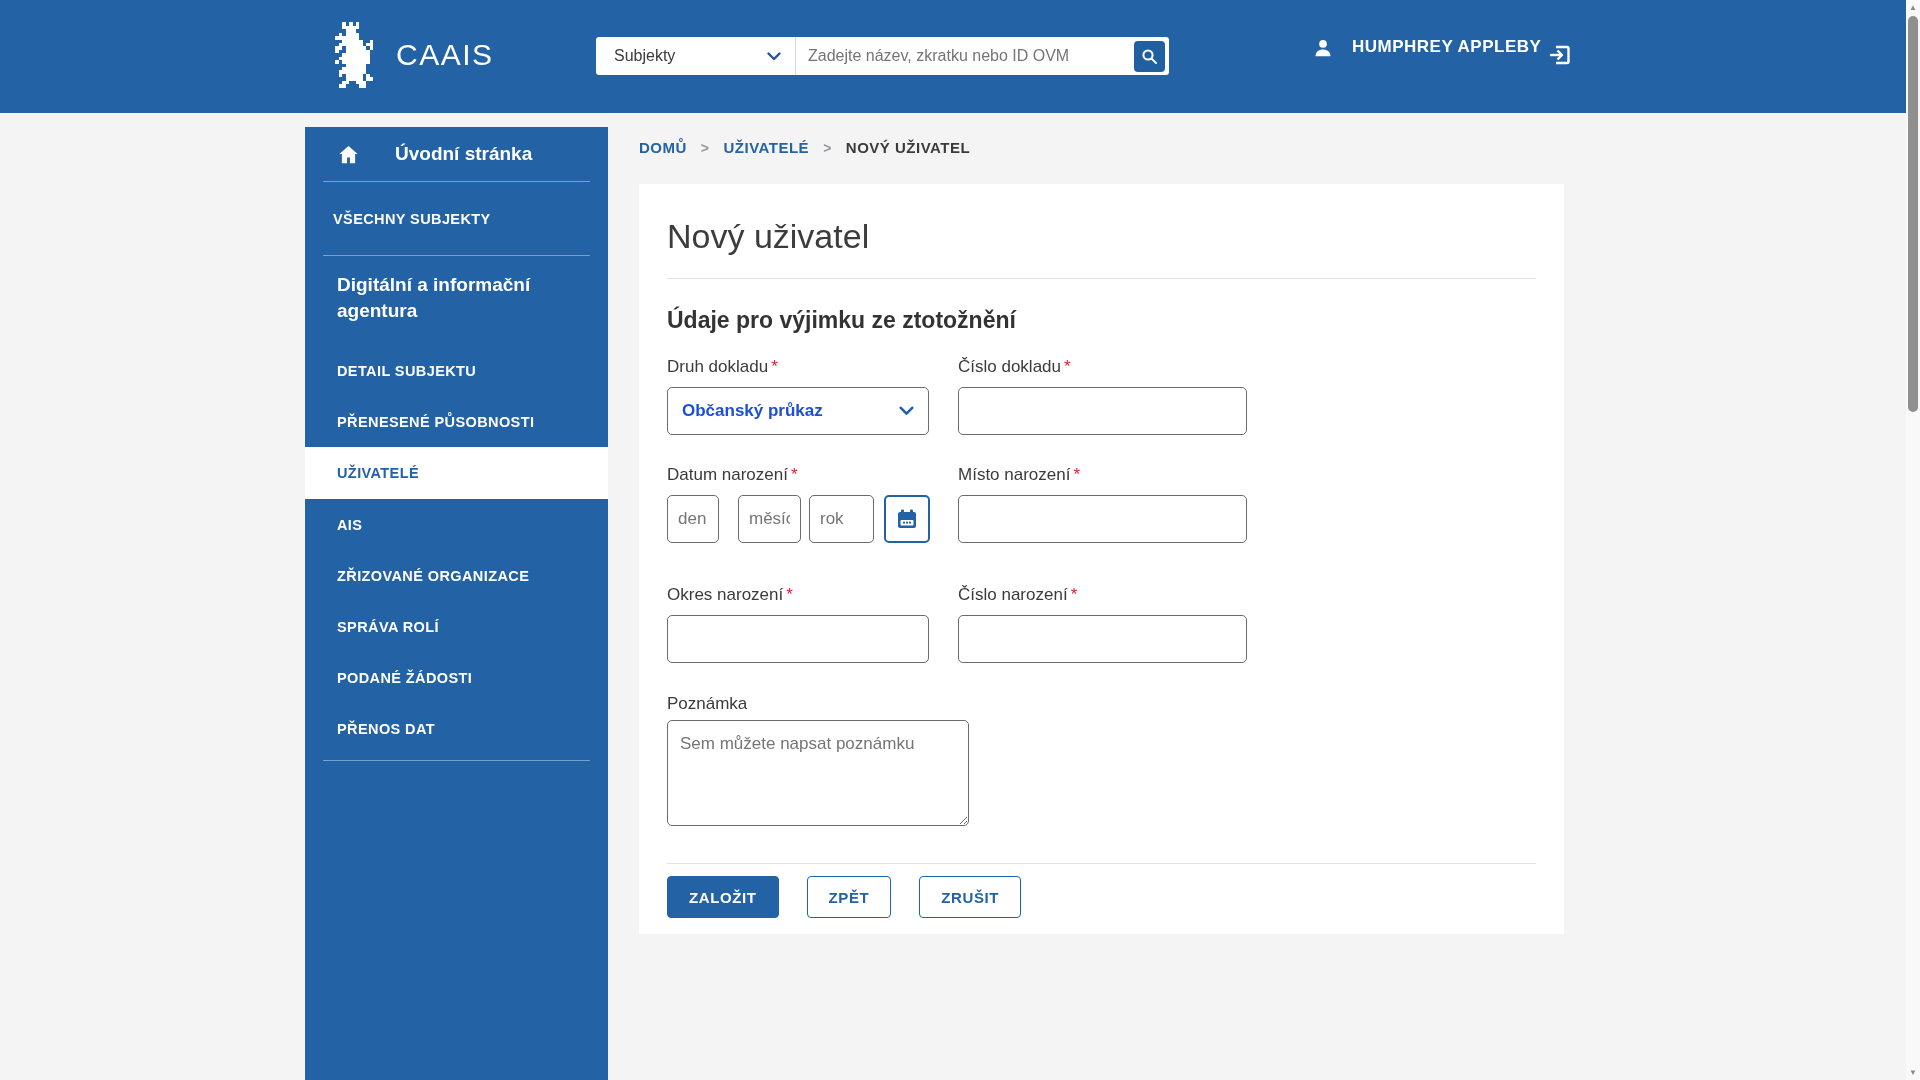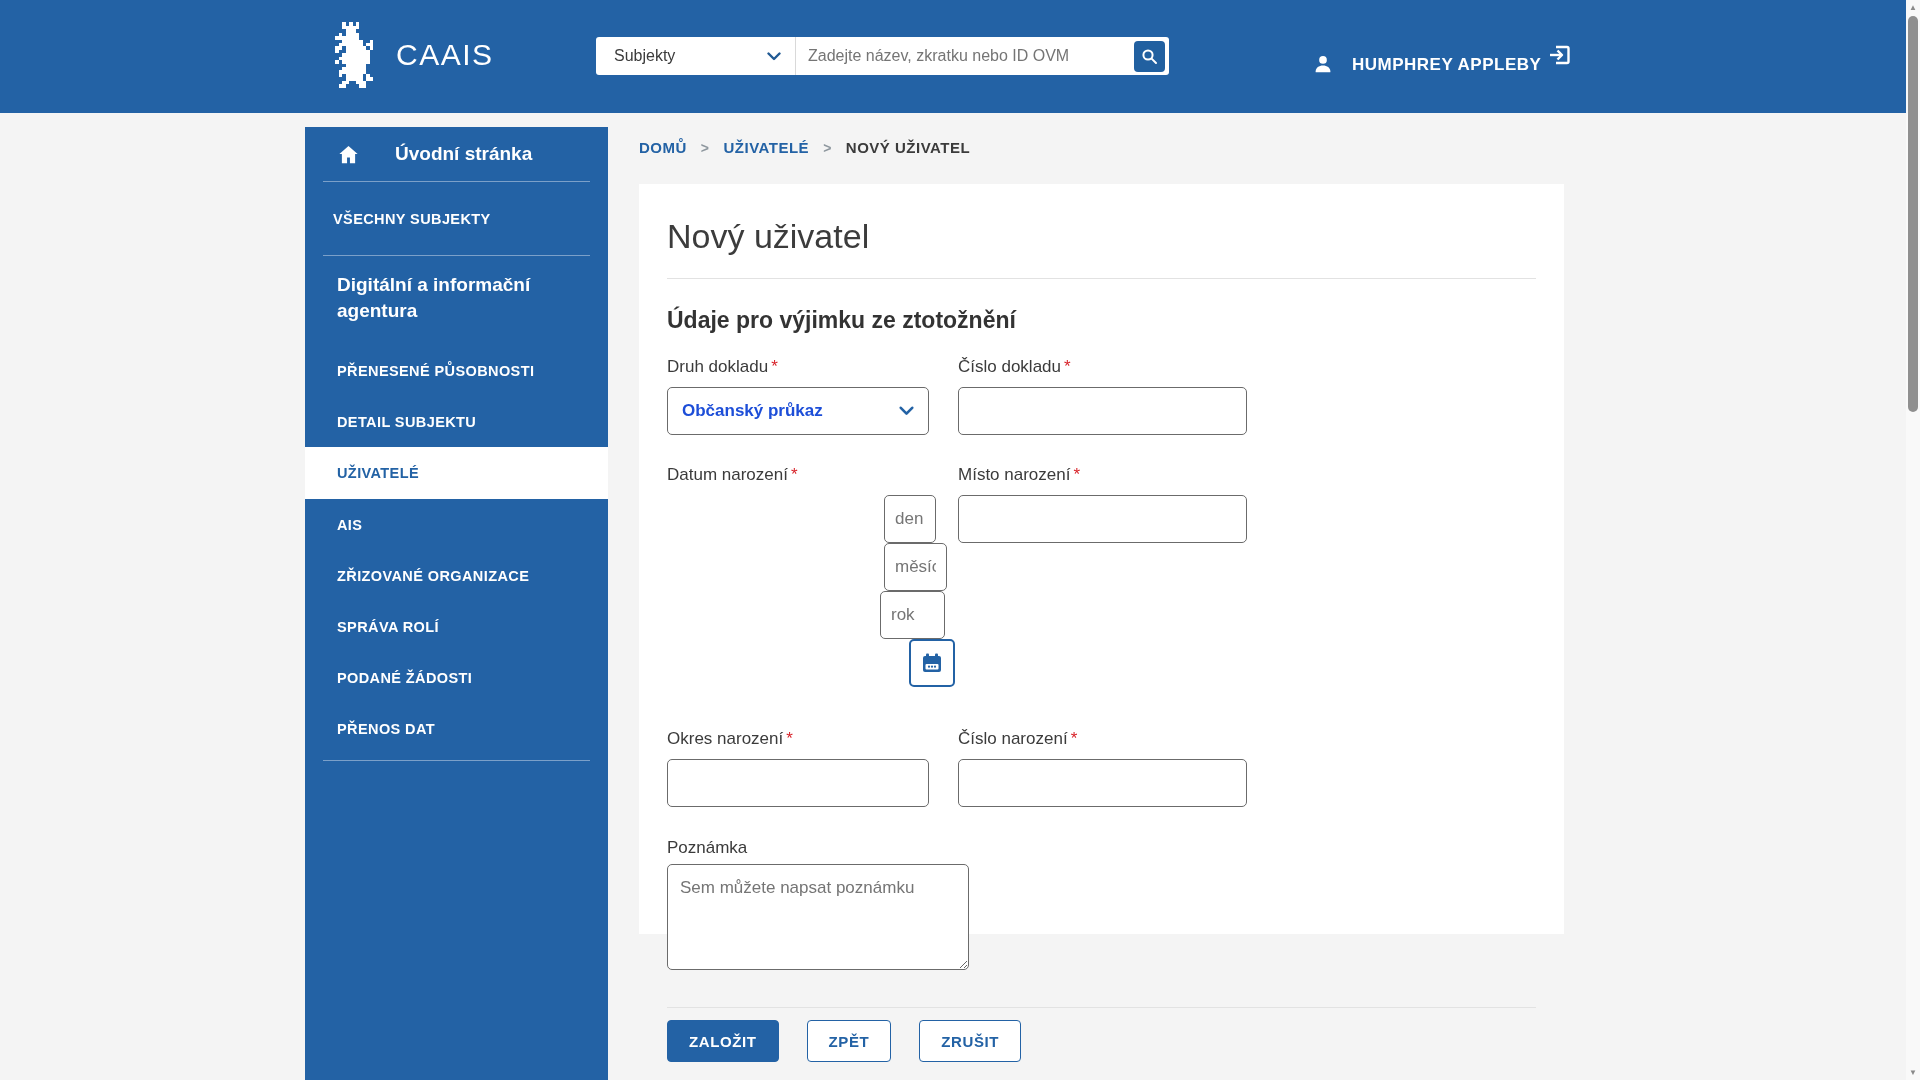--- a/index.html
+++ b/index.html
@@ -31,21 +31,21 @@
   .search-input {
     flex:1; height:100%; border:none; outline:none; font-family:inherit;
     font-size:16px; padding:0 12px; color:#3b3b3b; background:transparent;
   }
   .search-input::placeholder { color:#9a9a9a; }
   .search-btn {
     width:31px; height:31px; margin-right:4px; flex:0 0 auto;
     background:#2160a0; border:none; border-radius:4px; cursor:pointer;
     display:flex; align-items:center; justify-content:center;
   }
-  .user-box { position:absolute; left:1312px; top:37px; height:38px; display:flex; align-items:flex-end; gap:18px; }
+  .user-box { position:absolute; left:1312px; top:37px; height:38px; display:flex; align-items:flex-start; gap:18px; }
   .user-name { color:#fff; font-size:17px; font-weight:700; letter-spacing:.5px; }
   .logout-btn { position:absolute; left:1545px; top:41px; width:30px; height:30px; background:none; border:none; cursor:pointer; }
 
   
   .sidebar {
     position:absolute; left:305px; top:127px; width:303px; height:953px;
     background:#2362a5; color:#fff;
   }
   .side-home { height:54px; display:flex; align-items:center; gap:17px; padding-left:32px; cursor:pointer; }
   .side-home-label { font-size:19px; font-weight:700;margin-left:18px; }
@@ -90,21 +90,21 @@
     width:100%; height:48px; border:1px solid #6b6b6b; border-radius:5px;
     font-family:inherit; font-size:17px; color:#3b3b3b; padding:0 12px; outline:none; background:#fff;
   }
   .select-box {
     width:262px; height:48px; border:1px solid #6b6b6b; border-radius:5px;
     display:flex; align-items:center; justify-content:space-between;
     padding:0 14px; cursor:pointer; background:#fff;
   }
   .select-value { font-size:17px; font-weight:600; color:#1d4ed8;text-align:center; }
 
-  .date-row { display:flex; align-items:flex-end; width:288px;flex-direction:column; }
+  .date-row { display:flex; align-items:flex-end; width:288px; }
   .date-input {
     height:48px; border:1px solid #6b6b6b; border-radius:5px; outline:none;
     font-family:inherit; font-size:17px; color:#3b3b3b; padding:0 10px; background:#fff;
   }
   .date-input::placeholder, .search-input::placeholder, .note-area::placeholder { color:#757575; }
   .d-day { width:52px; margin-right:19px; }
   .d-month { width:63px; margin-right:8px; }
   .d-year { width:65px; margin-right:10px; }
   .cal-btn {
     width:46px; height:48px; background:#fff; border:2px solid #2362a5; border-radius:5px;
@@ -311,24 +311,24 @@
   </div>
   <hr class="side-div">
   <div class="side-all">
     <span>VŠECHNY SUBJEKTY</span>
   </div>
   <hr class="side-div">
   <div class="side-section">Digitální a informační agentura</div>
 
   <div class="side-menu">
     <div class="side-item">
+        <span>DETAIL SUBJEKTU</span>
+      </div>
+    <div class="side-item">
         <span>PŘENESENÉ PŮSOBNOSTI</span>
-      </div>
-    <div class="side-item">
-        <span>DETAIL SUBJEKTU</span>
       </div>
     <div class="side-item active">
         <span>UŽIVATELÉ</span>
       </div>
     <div class="side-item">
         <span>AIS</span>
       </div>
     <div class="side-item">
         <span>ZŘIZOVANÉ ORGANIZACE</span>
       </div>

